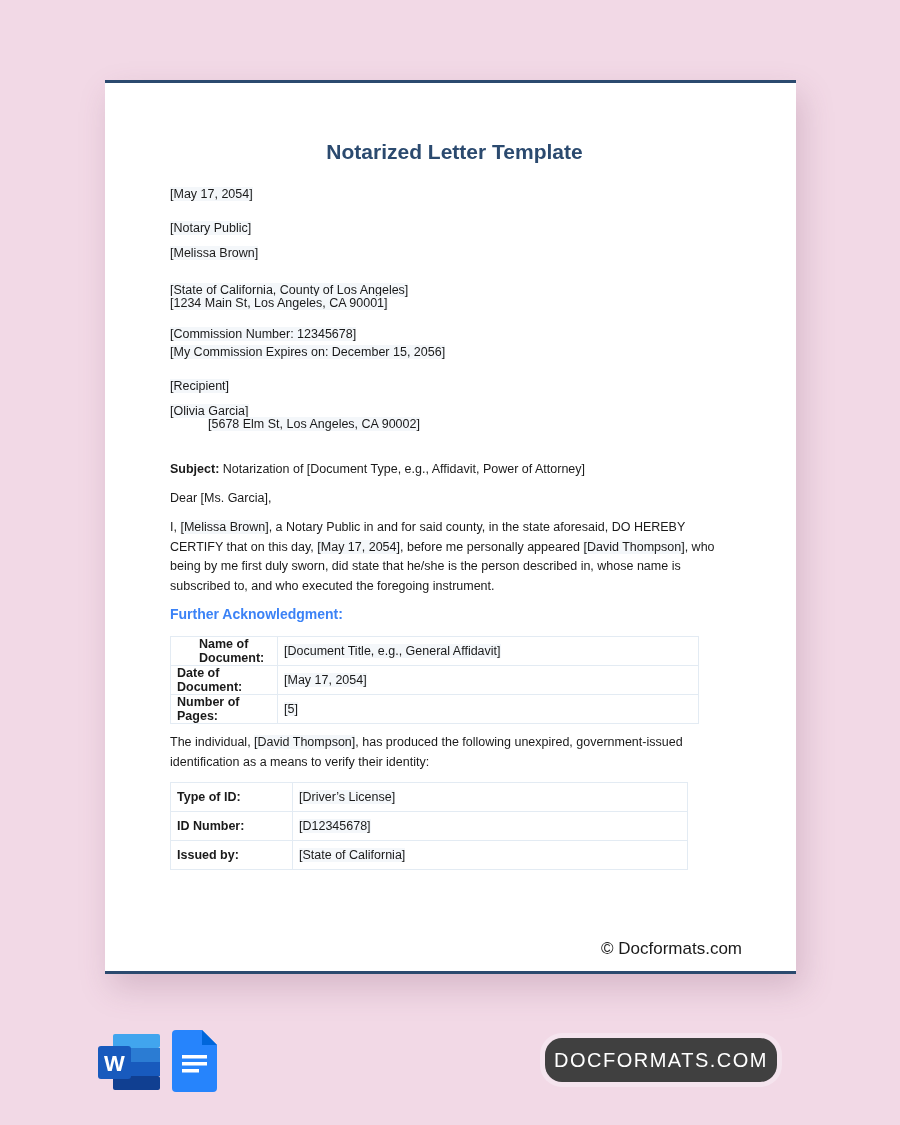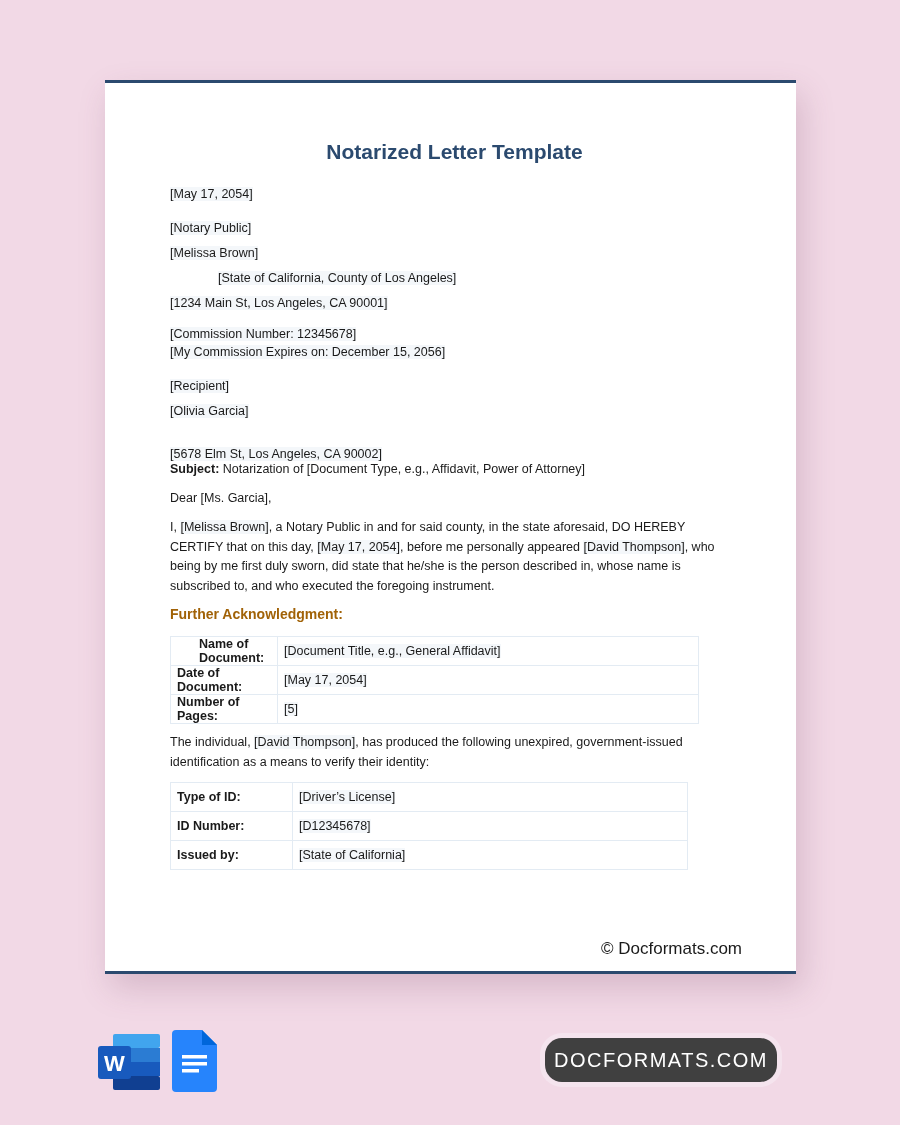--- a/index.html
+++ b/index.html
@@ -30,21 +30,21 @@
     font-size: 21px; font-weight: bold; color: #2b4a6f;
   }
   .hl { background: #f4f7fa; }
   .line { position: absolute; left: 0; white-space: nowrap; }
   .para {
     position: absolute; left: 0; width: 545px;
     line-height: 19.5px;
   }
   .section-heading {
     position: absolute; left: 0;
-    font-size: 14px; font-weight: bold; color: #a16207;
+    font-size: 14px; font-weight: bold; color: #3b82f6;
   }
   table.kv {
     position: absolute; left: 0;
     border-collapse: collapse;
     font-size: 12.5px;
   }
   table.kv td {
     border: 1px solid #e3ebf3;
     padding: 0 6px;
     height: 29px;
@@ -76,30 +76,30 @@
 
 <div class="page">
   <div class="title">Notarized Letter Template</div>
 
   <div class="content">
     <div class="line" style="top:104px;"><span class="hl">[May 17, 2054]</span></div>
 
     <div>
       <div class="line" style="top:138px;"><span class="hl">[Notary Public]</span></div>
       <div class="line" style="top:163px;"><span class="hl">[Melissa Brown]</span></div>
-      <div class="line" style="top:188px;margin-left:48px;"><span class="hl">[State of California, County of Los Angeles]</span></div>
+      <div class="line" style="top:200px;"><span class="hl">[State of California, County of Los Angeles]</span></div>
       <div class="line" style="top:213px;"><span class="hl">[1234 Main St, Los Angeles, CA 90001]</span></div>
       <div class="line" style="top:244px;"><span class="hl">[Commission Number: 12345678]</span></div>
       <div class="line" style="top:262px;"><span class="hl">[My Commission Expires on: December 15, 2056]</span></div>
     </div>
 
     <div>
       <div class="line" style="top:296px;"><span class="hl">[Recipient]</span></div>
       <div class="line" style="top:321px;"><span class="hl">[Olivia Garcia]</span></div>
-      <div class="line" style="top:364px;"><span class="hl">[5678 Elm St, Los Angeles, CA 90002]</span></div>
+      <div class="line" style="top:334px;margin-left:38px;"><span class="hl">[5678 Elm St, Los Angeles, CA 90002]</span></div>
     </div>
 
     <div class="line" style="top:379px;"><b>Subject:</b><span> Notarization of [Document Type, e.g., Affidavit, Power of Attorney]</span></div>
 
     <div class="line" style="top:408px;">Dear [Ms. Garcia],</div>
 
     <div class="para" style="top:435px;"><span>I, </span><span class="hl">[Melissa Brown]</span><span>, a Notary Public in and for said county, in the state aforesaid, DO HEREBY CERTIFY that on this day, </span><span class="hl">[May 17, 2054]</span><span>, before me personally appeared </span><span class="hl">[David Thompson]</span><span>, who being by me first duly sworn, did state that he/she is the person described in, whose name is subscribed to, and who executed the foregoing instrument.</span></div>
 
     <div class="section-heading" style="top:523px;">Further Acknowledgment:</div>
 

